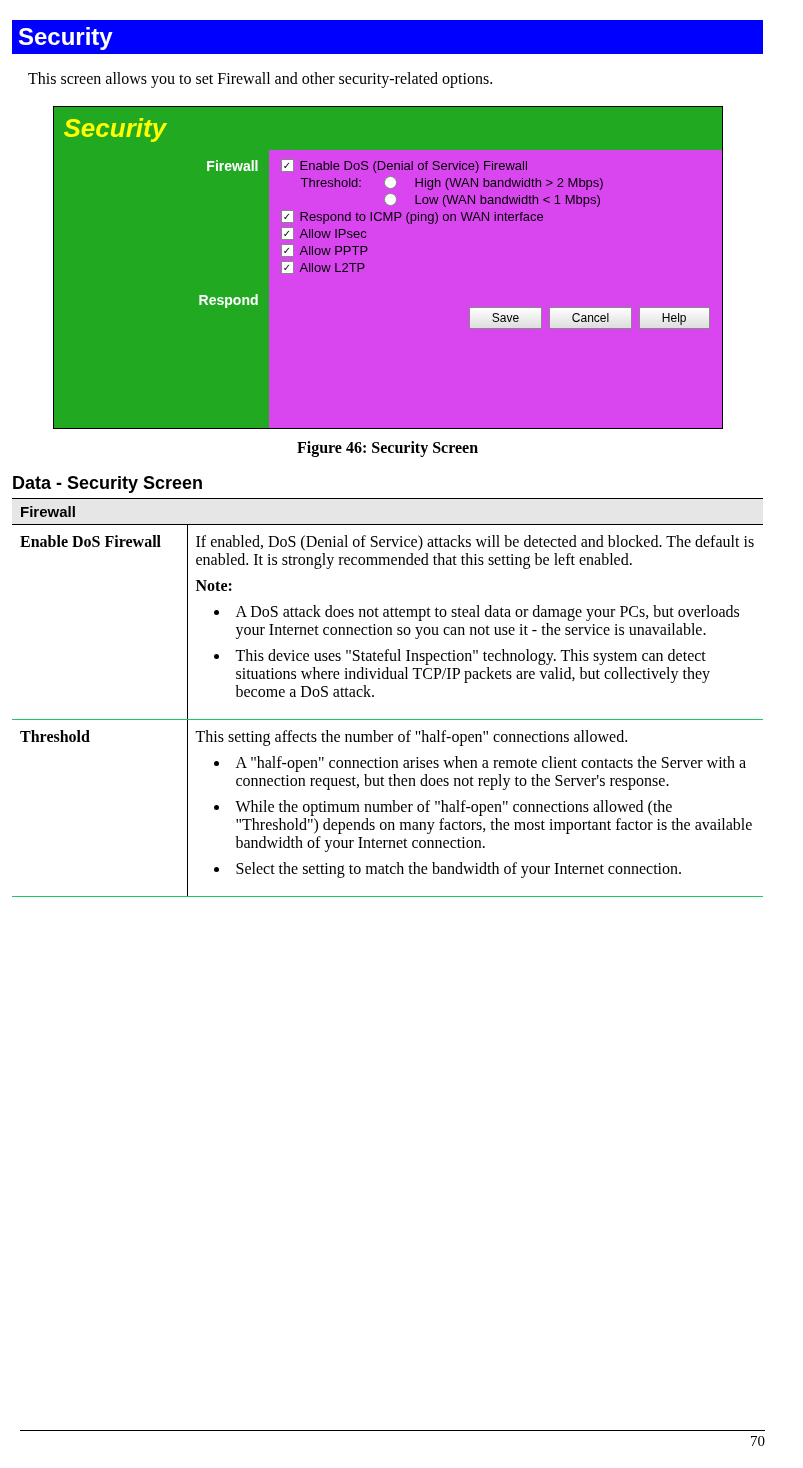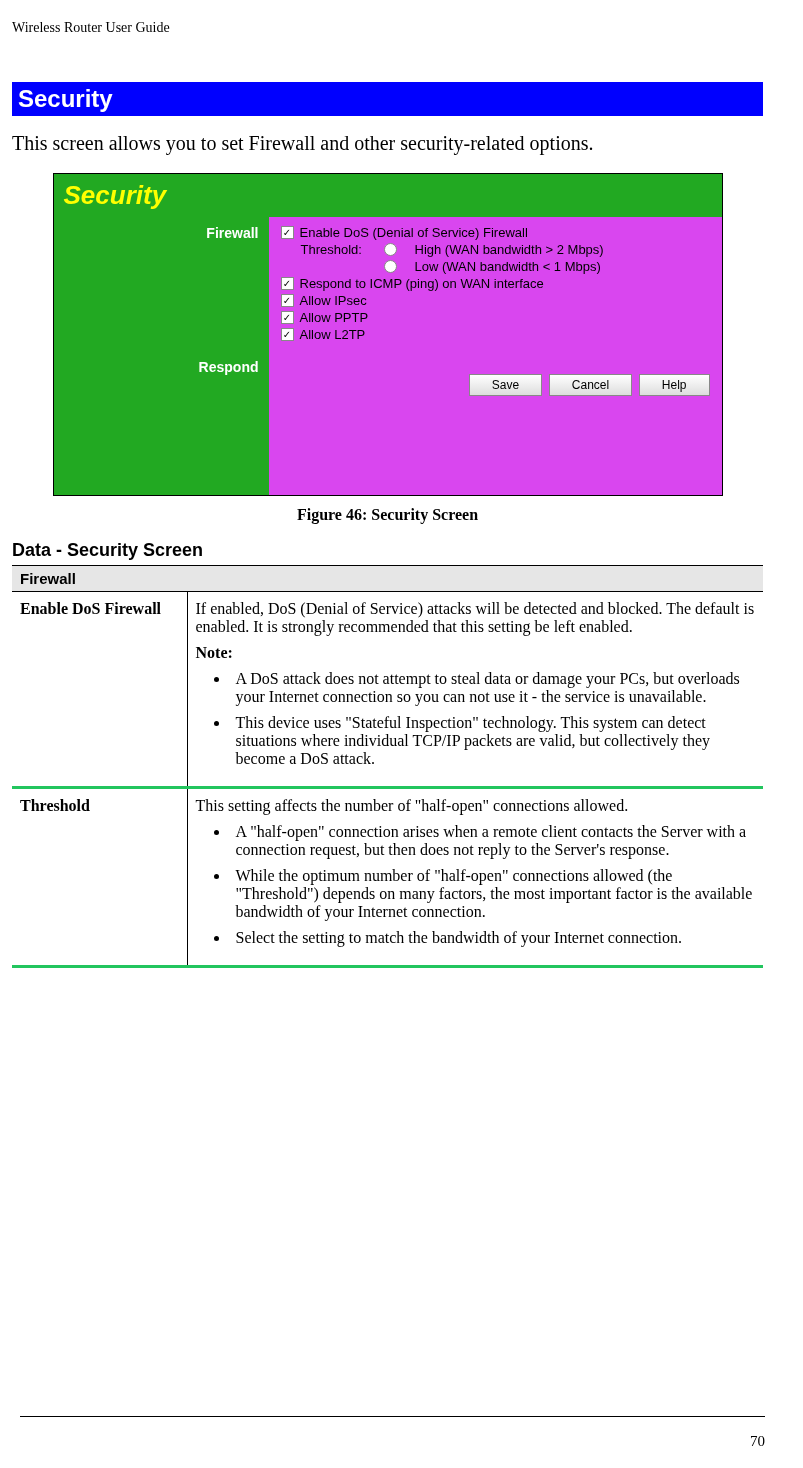--- a/index.html
+++ b/index.html
@@ -23,22 +23,23 @@
   .section-header {
     background: #0000ff;
     color: #fff;
     font-family: Arial, Helvetica, sans-serif;
     font-weight: bold;
     font-size: 24px;
     padding: 3px 6px;
     margin-bottom: 16px;
   }
   .intro-text {
-    font-size: 20px;
+    font-size: 16px;
     margin-bottom: 18px;
+    margin-left: 16px;
   }
   .screenshot {
     width: 670px;
     border: 1px solid #000;
     margin: 0 auto 10px auto;
     font-family: Arial, Helvetica, sans-serif;
     font-size: 13px;
   }
   .ss-title-bar {
     background: #22a922;
@@ -111,21 +112,21 @@
     background: #e6e6e6;
     text-align: left;
     font-family: Arial, Helvetica, sans-serif;
     font-weight: bold;
     font-size: 15px;
     padding: 4px 8px;
     border-top: 1px solid #000;
     border-bottom: 1px solid #000;
   }
   .data-table td {
-    border-bottom: 3px solid #22c55e;
+    border-bottom: 1px solid #22c55e;
     padding: 8px 8px 10px 8px;
     font-size: 16px;
     vertical-align: top;
     margin-top: 12px;
   }
   .data-table td.label-cell {
     width: 175px;
     font-weight: bold;
     border-right: 1px solid #000;
   }
@@ -133,28 +134,27 @@
   .desc-cell ul { list-style: disc; padding-left: 34px; }
   .desc-cell li { margin-bottom: 8px; padding-left: 6px; }
   .page-number {
     position: absolute;
     bottom: 18px;
     right: 38px;
     font-size: 15px;
     border-top: 1px solid #000;
     width: 745px;
     text-align: right;
-    padding-top: 16px;
+    padding-top: 2px;
   }
 </style>
 </head>
 <body>
 
 <div class="page">
-  <div class="header-text">Wireless Router User Guide</div>
 
   <div class="section-header">Security</div>
 
   <p class="intro-text">This screen allows you to set Firewall and other security-related options.</p>
 
   <div class="screenshot">
     <div class="ss-title-bar">
       <span class="ss-title">Security</span>
     </div>
     <div class="ss-body">

